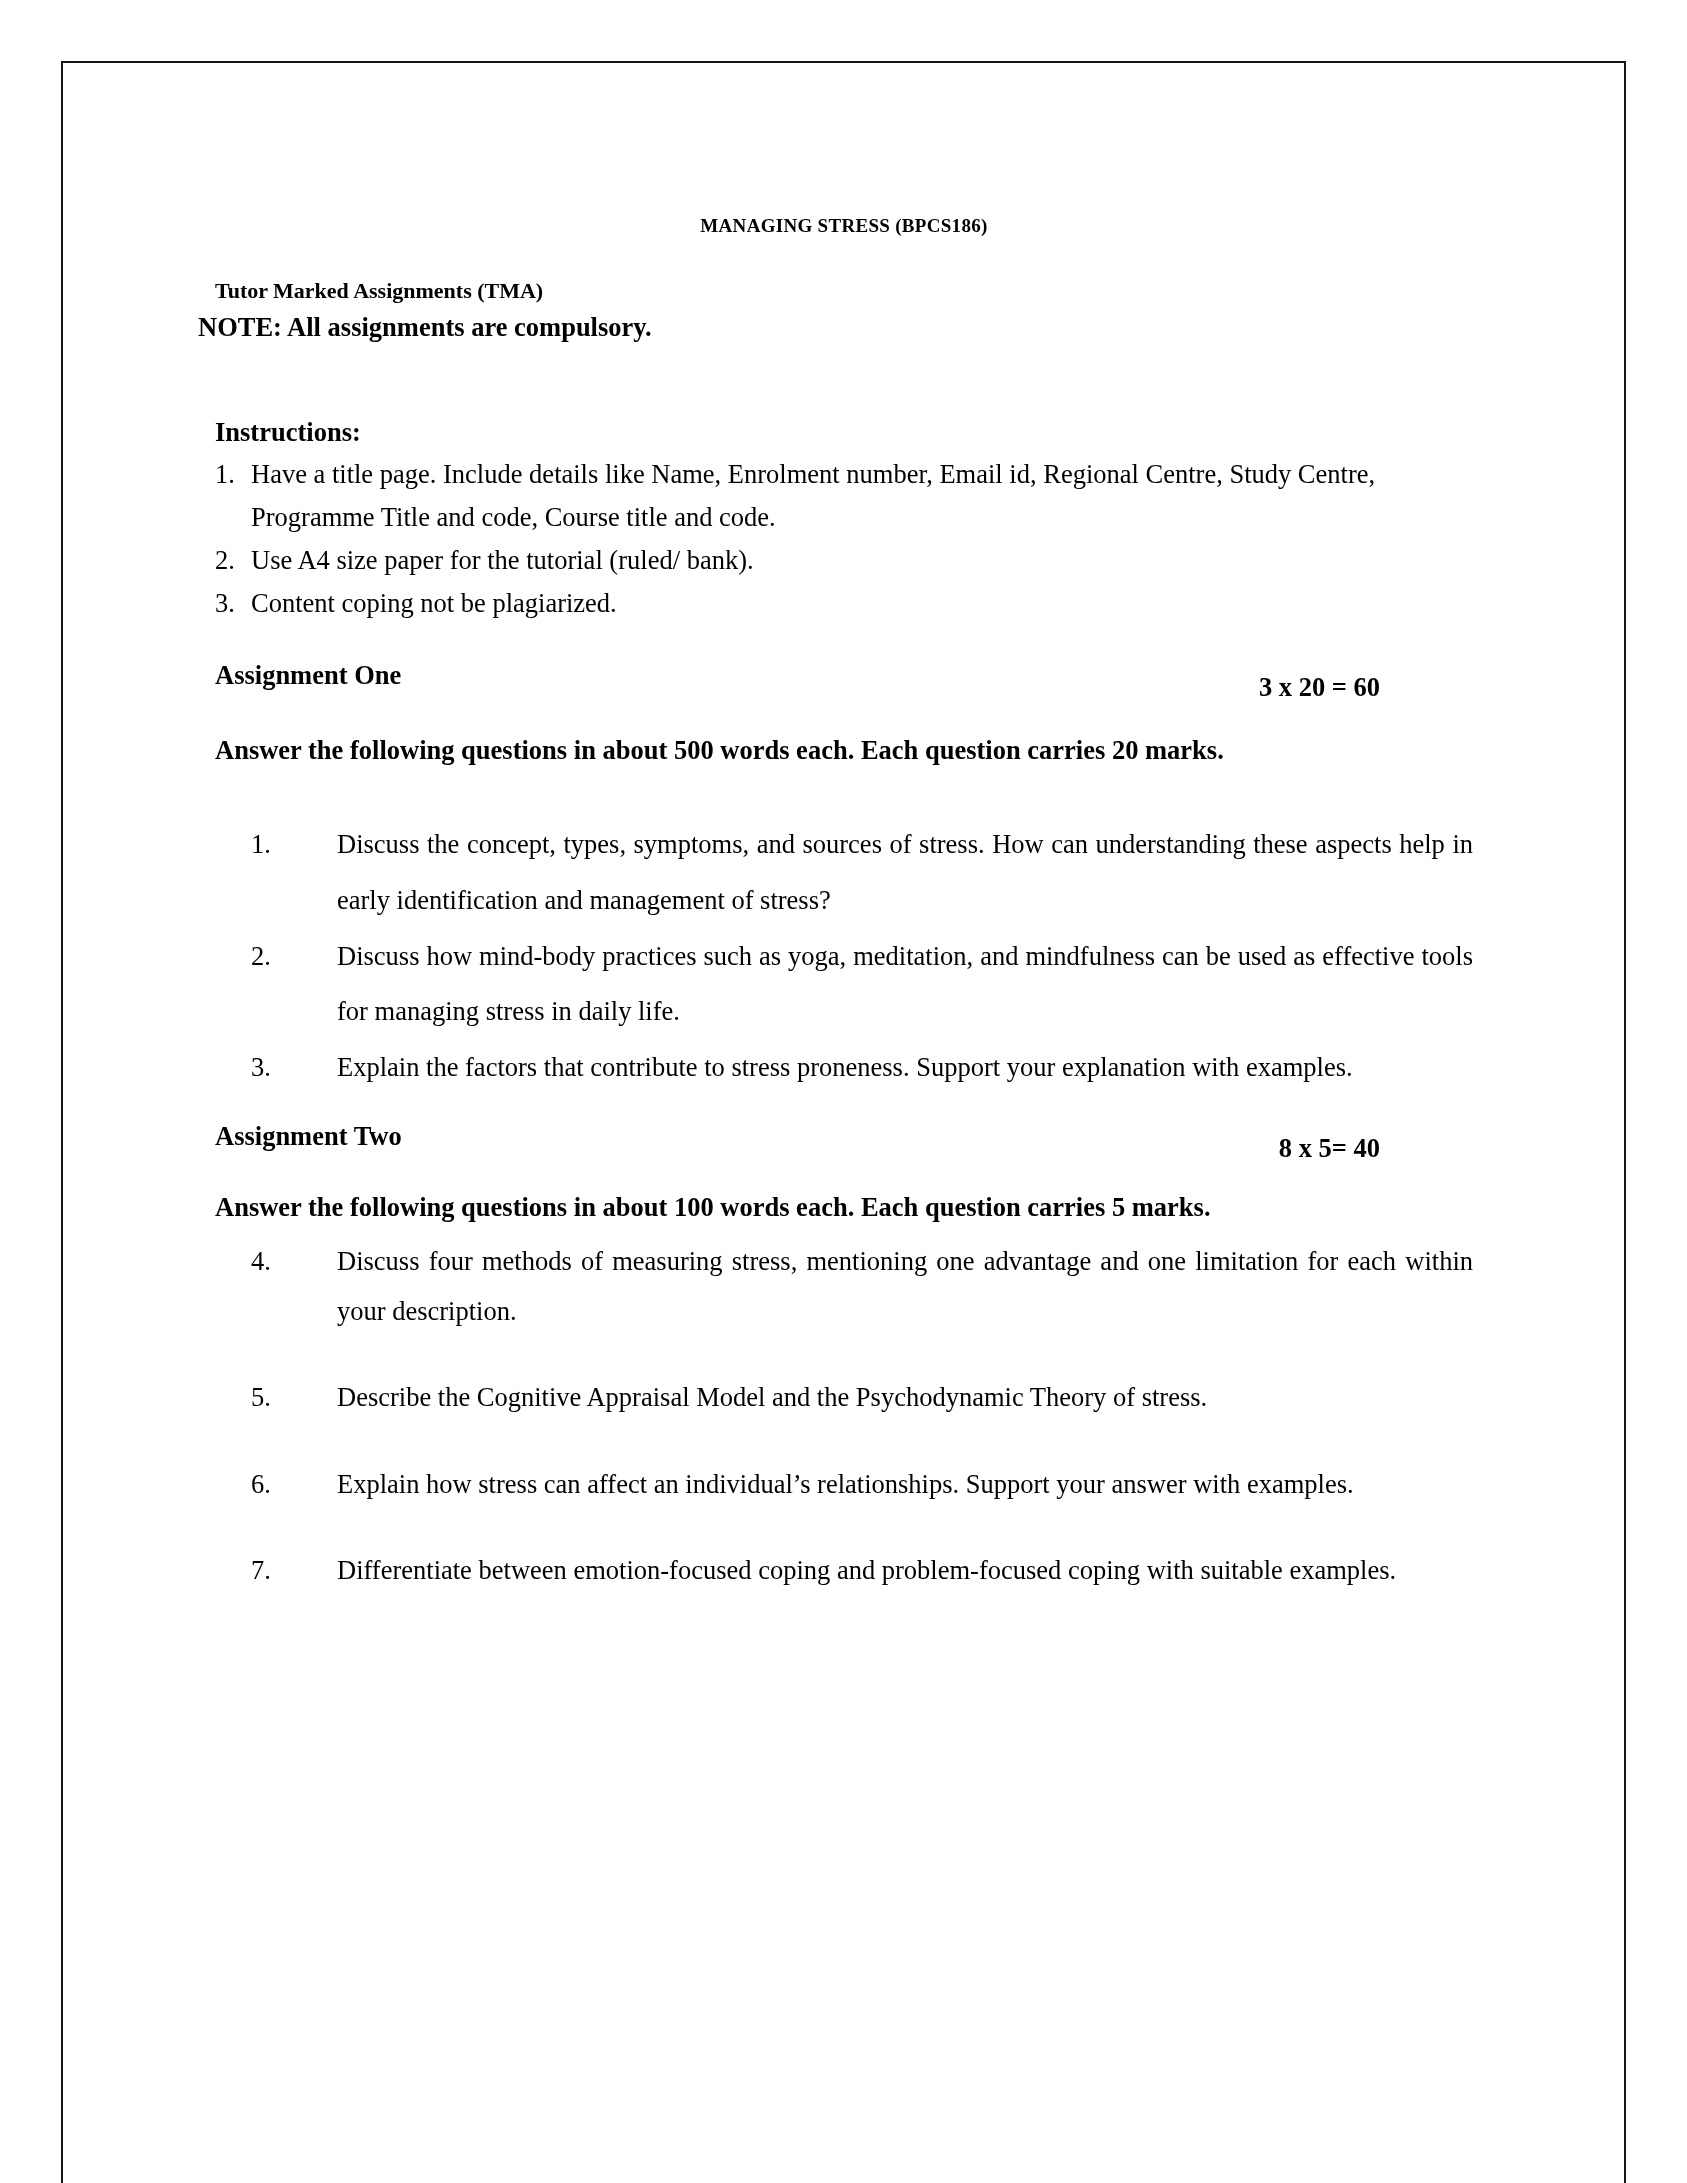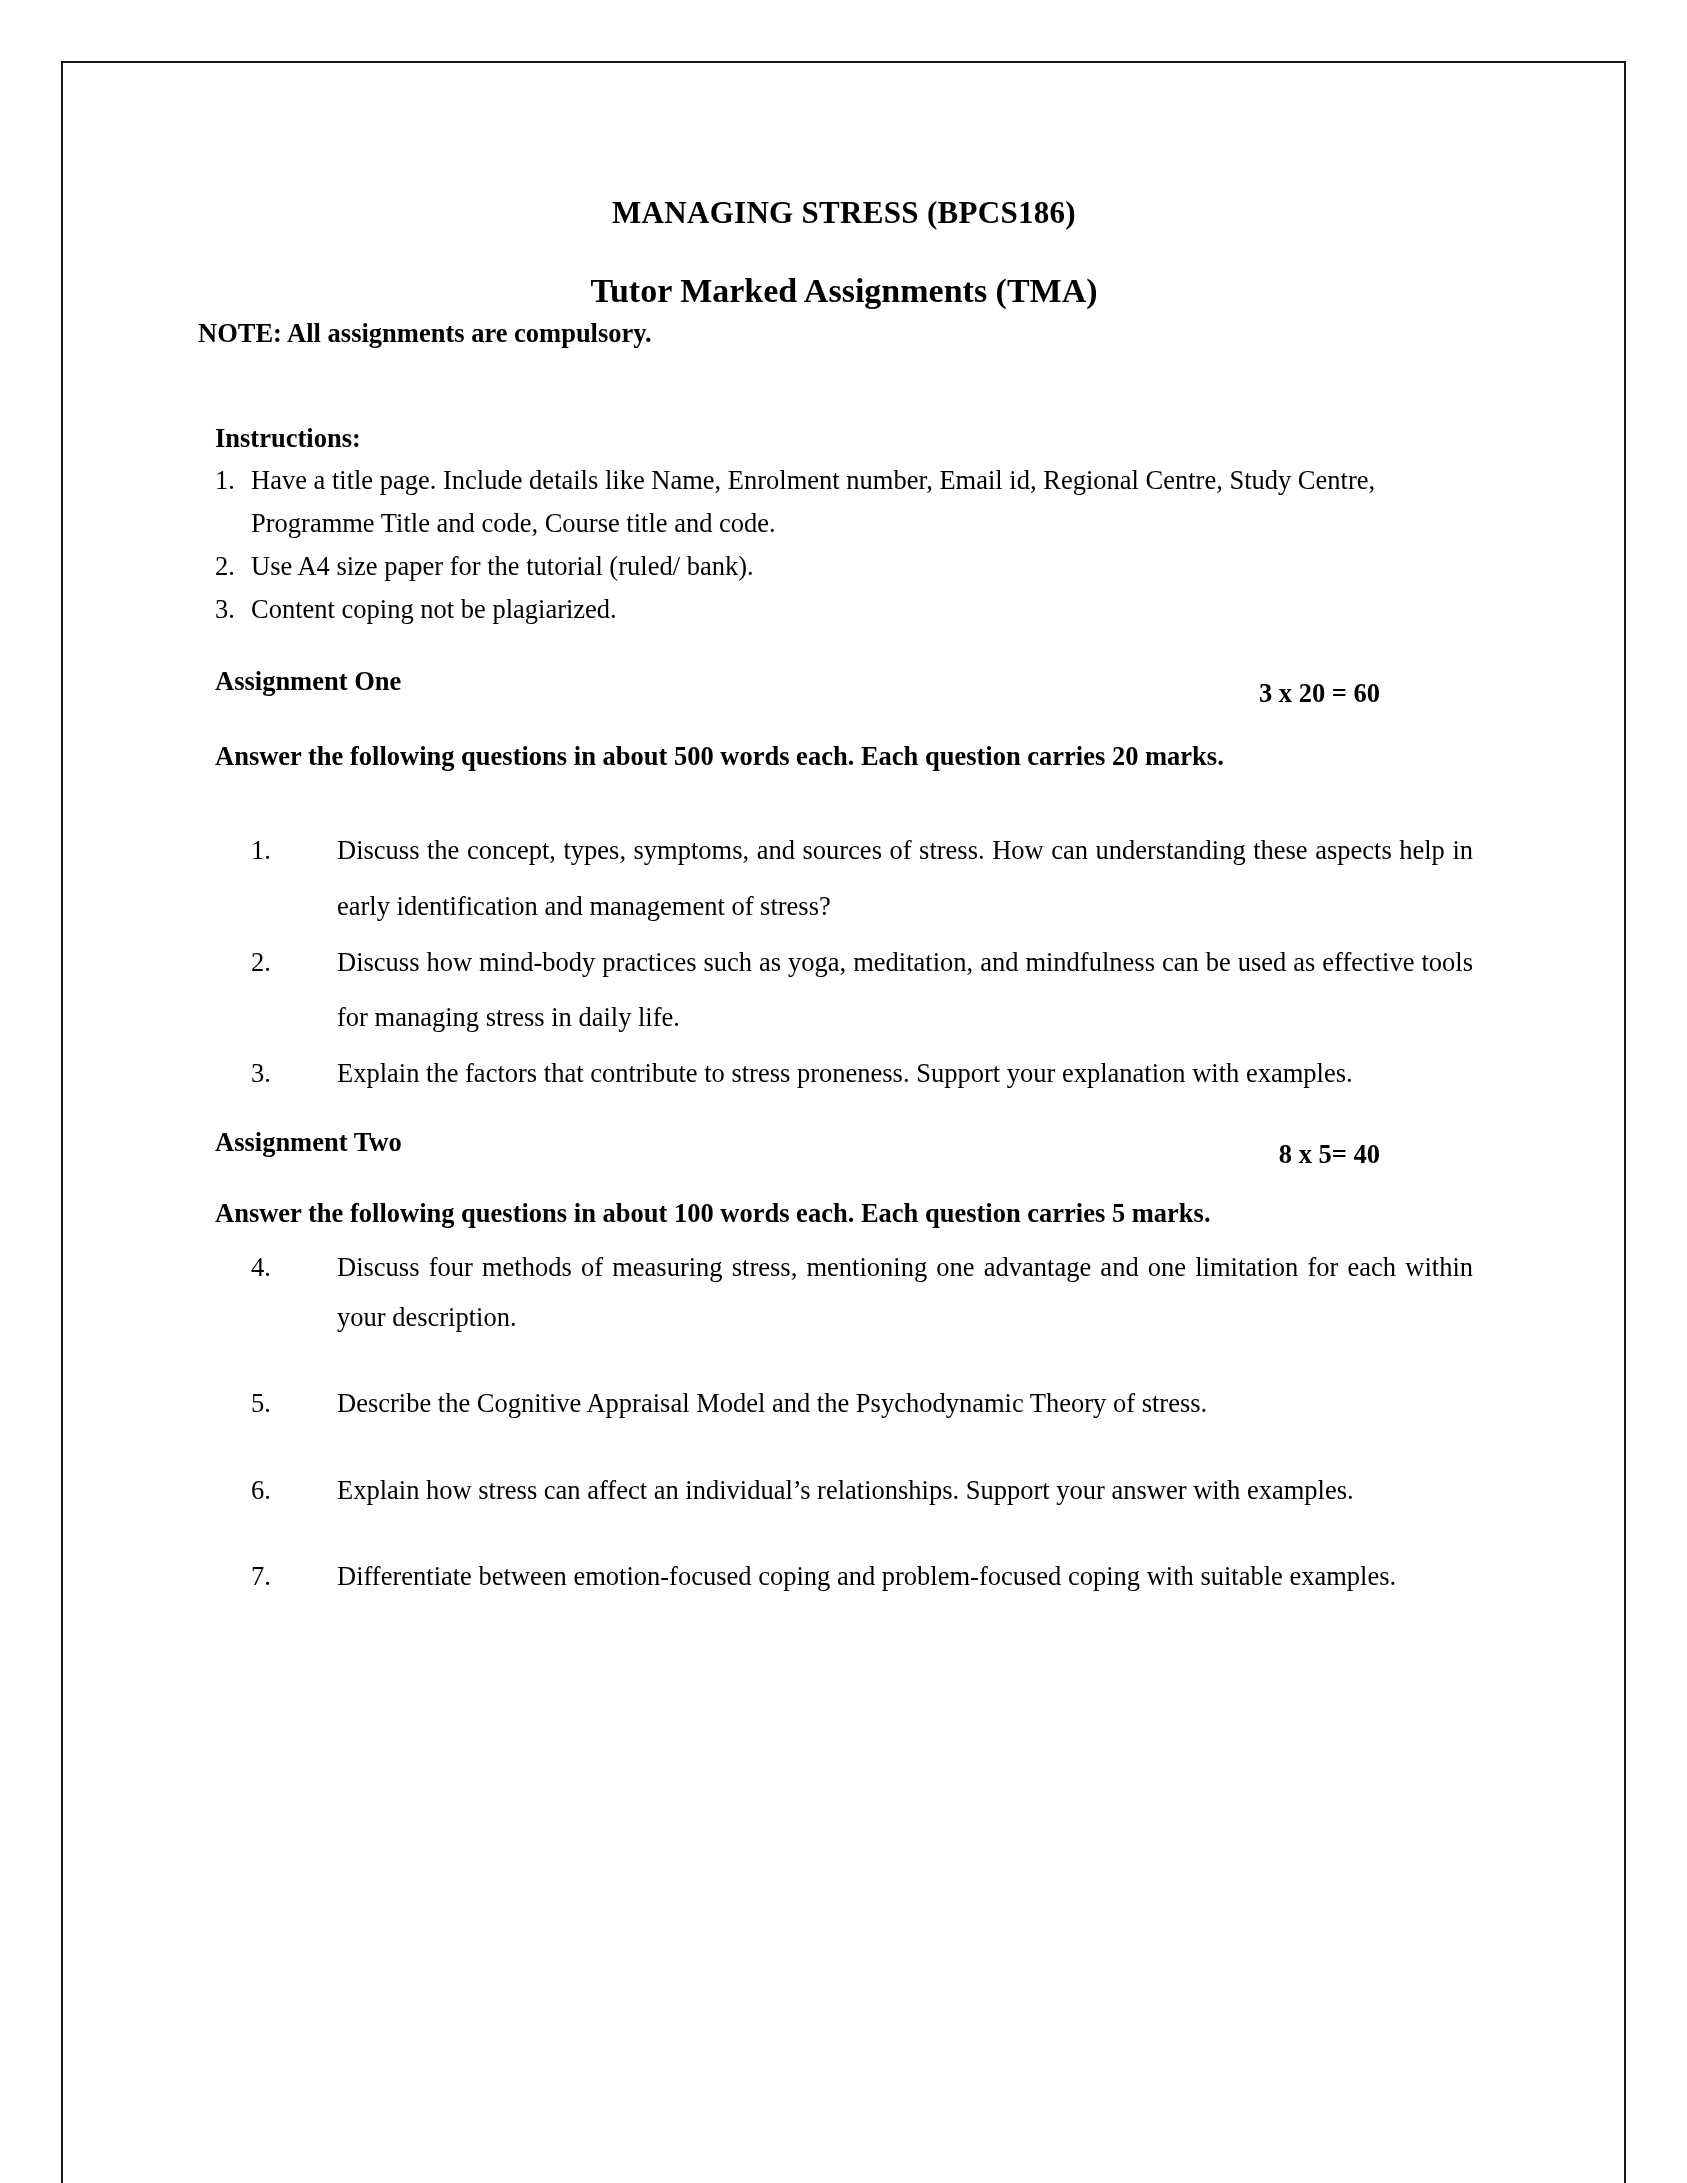--- a/index.html
+++ b/index.html
@@ -20,31 +20,32 @@
     position: absolute;
     left: 61px;
     top: 61px;
     right: 61px;
     bottom: -5.3px;              
     border: 2px solid #161616;
     padding: 132px 151px 0 152px;
   }
 
   .doc-title {
-    font-size: 31px;
+    font-size: 19px;
     font-weight: bold;
     text-align: center;
     letter-spacing: 0.3px;
     margin-bottom: 41px;
+    margin-top: 20px;
   }
 
   .doc-subtitle {
-    font-size: 34px;
+    font-size: 22px;
     font-weight: bold;
-    text-align: center;
+    text-align: left;
   }
 
   .meta {
     margin-top: 41px;
     text-align: right;
     font-weight: bold;
     line-height: 1.5;
   }
 
   .note {

